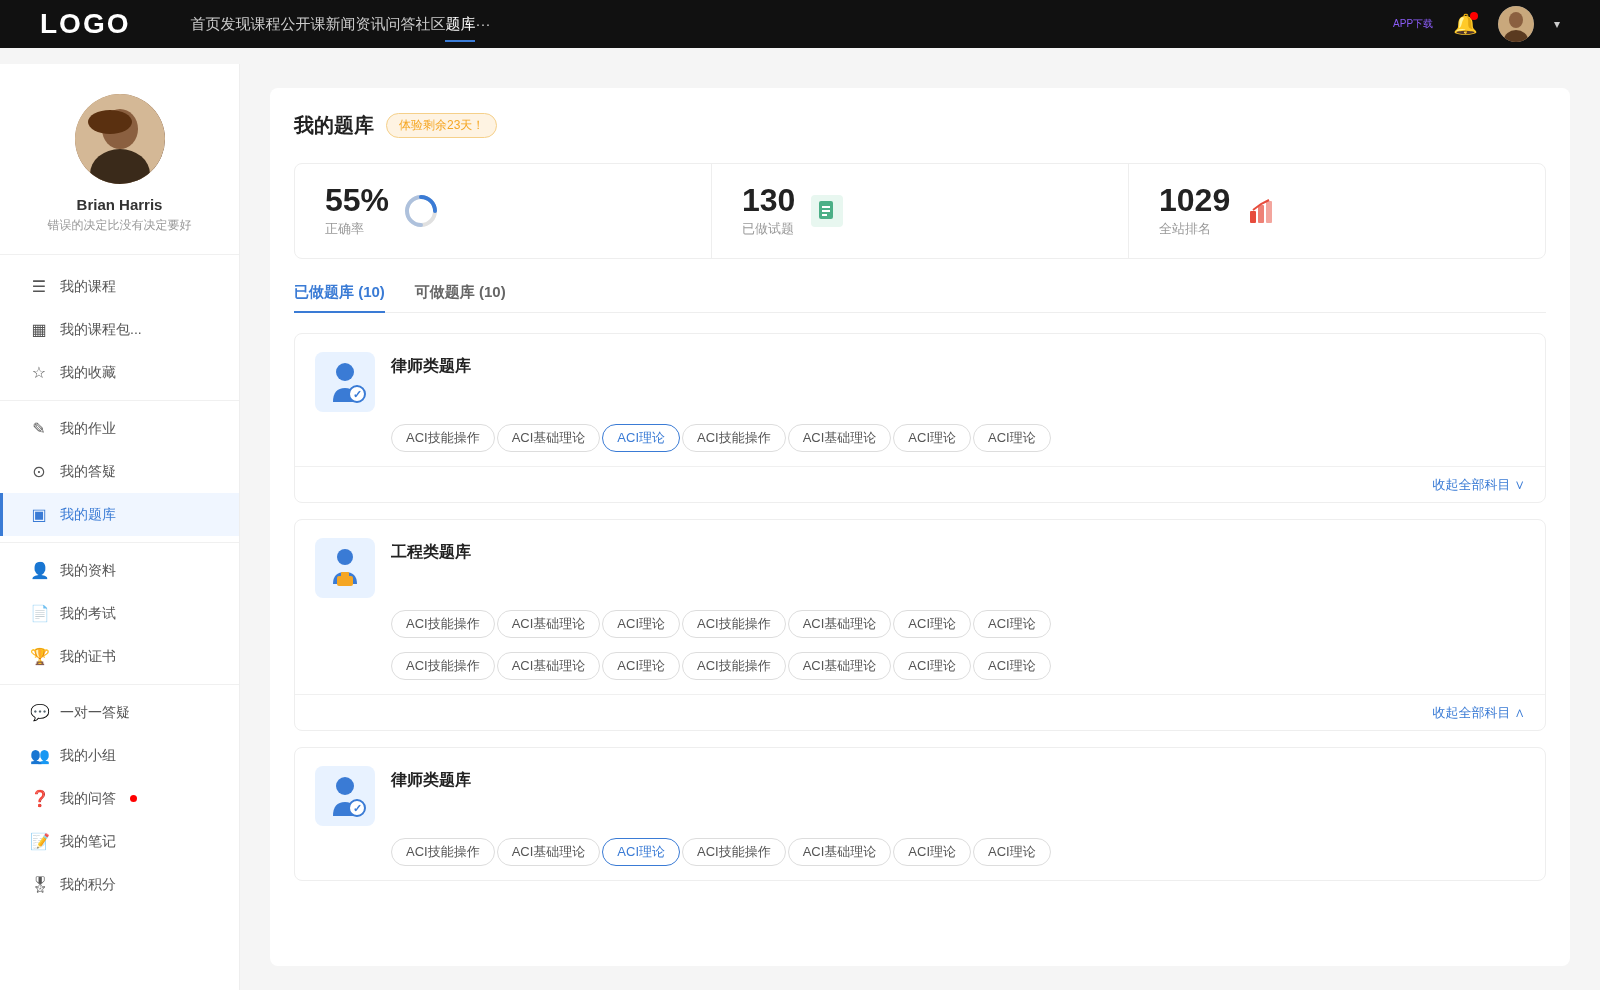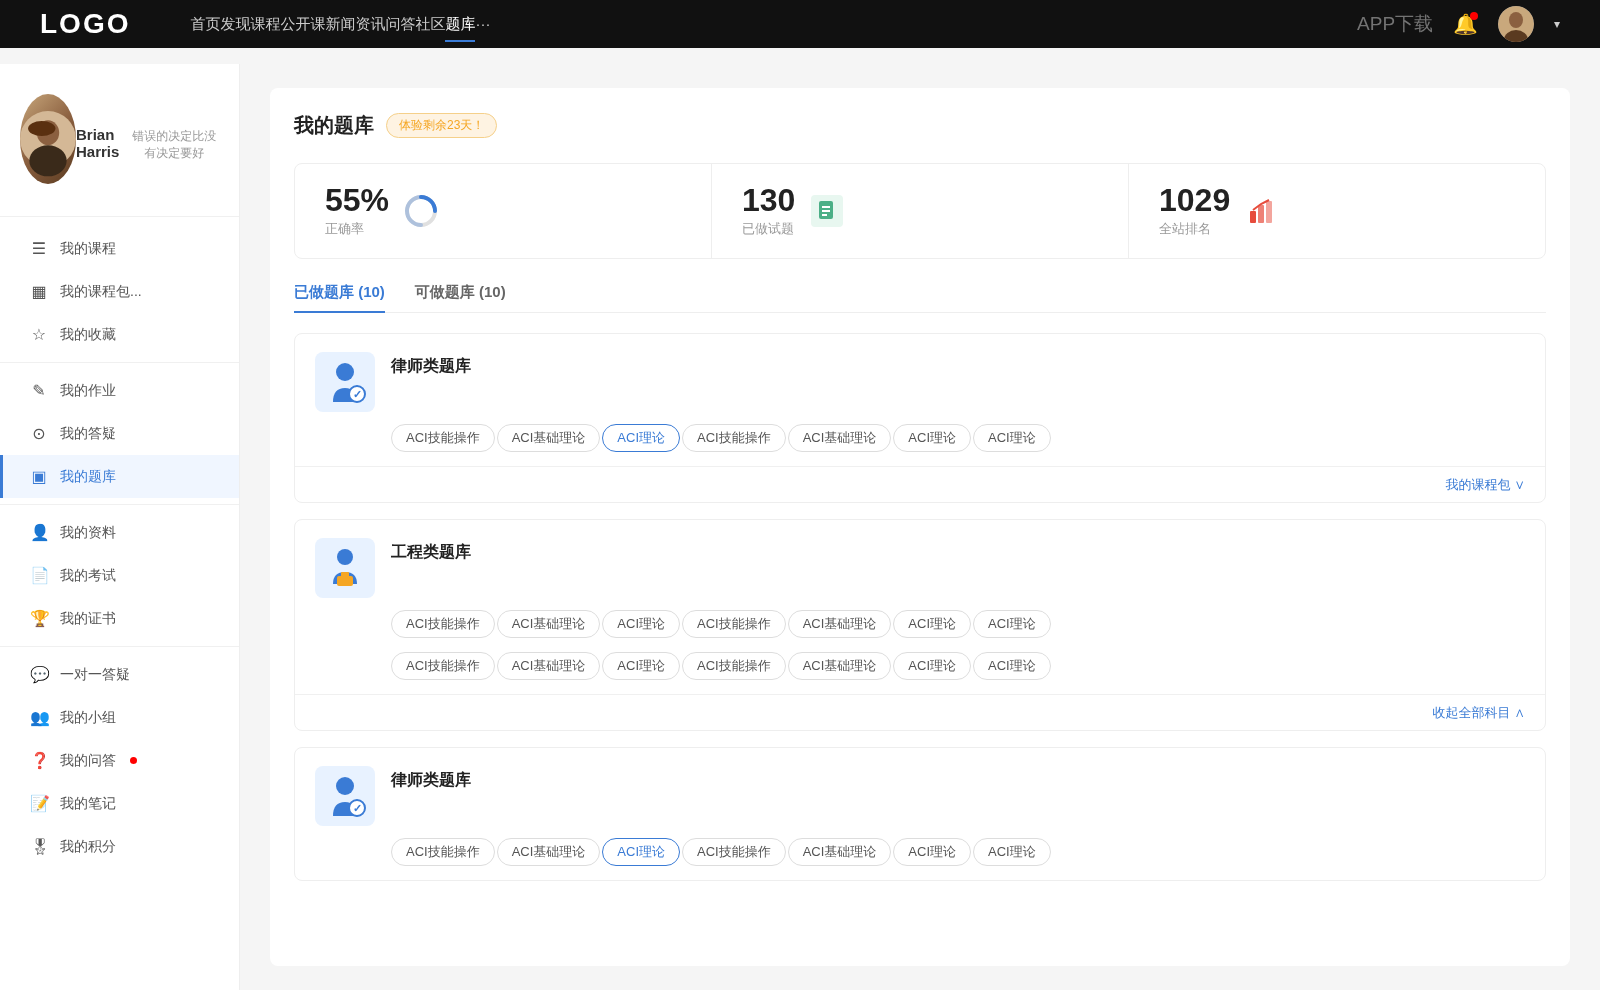--- a/index.html
+++ b/index.html
@@ -44,22 +44,22 @@
       left: 0; right: 0;
       height: 2px;
       background: #3a7bd5;
     }
     .navbar-right {
       display: flex;
       align-items: center;
       gap: 20px;
     }
     .navbar-app-download {
-      color: #737373;
-      font-size: 19px;
+      color: #8b5cf6;
+      font-size: 10px;
       cursor: pointer;
     }
     .navbar-bell {
       color: #ccc;
       font-size: 20px;
       cursor: pointer;
       position: relative;
     }
     .navbar-bell-dot {
       position: absolute;
@@ -88,21 +88,21 @@
     
     .sidebar {
       width: 240px;
       background: #fff;
       border-right: 1px solid #eee;
       flex-shrink: 0;
       padding-bottom: 40px;
     }
     .sidebar-profile {
       display: flex;
-      flex-direction: row;
+      flex-direction: column;
       align-items: center;
       padding: 30px 20px 20px;
       border-bottom: 1px solid #f0f0f0;
     }
     .sidebar-avatar {
       width: 90px; height: 90px;
       border-radius: 50%;
       background: #ddd;
       overflow: hidden;
       margin-bottom: 12px;
@@ -528,21 +528,21 @@
         <div class="qbank-tags">
           <span class="qbank-tag">ACI技能操作</span>
           <span class="qbank-tag">ACI基础理论</span>
           <span class="qbank-tag active">ACI理论</span>
           <span class="qbank-tag">ACI技能操作</span>
           <span class="qbank-tag">ACI基础理论</span>
           <span class="qbank-tag">ACI理论</span>
           <span class="qbank-tag">ACI理论</span>
         </div>
         <div class="qbank-footer">
-          <span class="qbank-toggle">我的课程包 ∨</span>
+          <span class="qbank-toggle">收起全部科目 ∨</span>
         </div>
       </div>
 
       <div class="qbank-card">
         <div class="qbank-header">
           <div class="qbank-icon">
             <svg width="48" height="48" viewBox="0 0 48 48">
               <circle cx="24" cy="13" r="8" fill="#3a7bd5"></circle>
               <path d="M12 40 Q12 28 24 28 Q36 28 36 40" fill="#3a7bd5"></path>
               <rect x="16" y="32" width="16" height="10" rx="2" fill="#f5a623"></rect>

